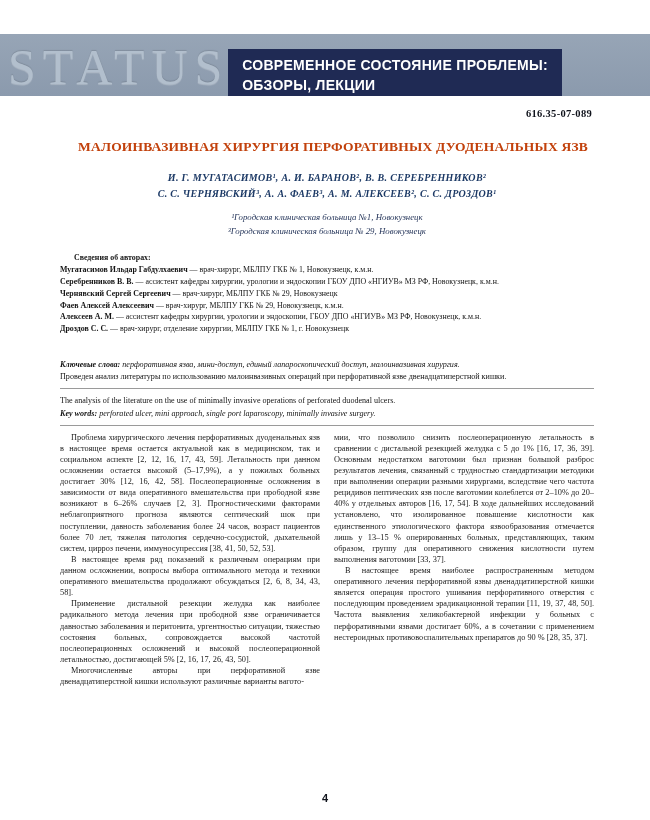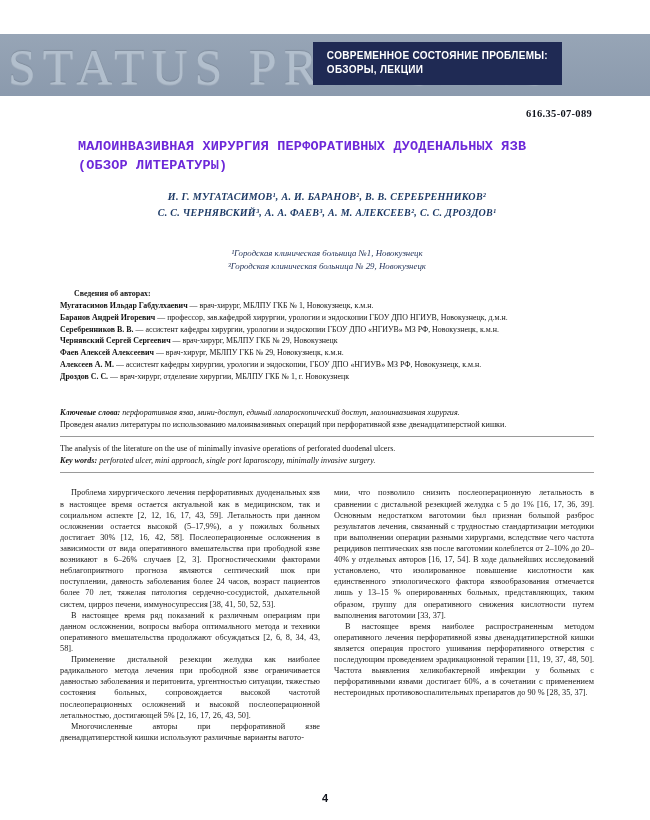--- a/index.html
+++ b/index.html
@@ -20,53 +20,53 @@
   .banner-big{
     position:absolute;left:8px;top:4px;
     font-family:"Liberation Serif", serif;
     font-size:50px;font-weight:400;
     letter-spacing:7px;
     color:#b2bfcd;
     text-shadow:0 1px 1px rgba(255,255,255,0.25), 0 -1px 1px rgba(0,0,0,0.12);
     white-space:nowrap;
   }
   .banner-box{
-    position:absolute;right:88px;top:8px;
+    position:absolute;right:88px;top:15px;
     background:#1f2a54;
     padding:7px 14px 8px 14px;
     font-family:"Liberation Sans", sans-serif;
-    font-size:10px;font-weight:bold;
+    font-size:14px;font-weight:bold;
     color:#ffffff;line-height:1.4;
     letter-spacing:0.3px;
   }
   
   .udc{
     position:absolute;top:108px;right:58px;
     font-family:"Liberation Serif", serif;
     font-weight:bold;font-size:10.5px;color:#10131c;
     letter-spacing:0.3px;
   }
   
   .content{
     position:absolute;top:138px;left:60px;right:56px;
   }
   .title{
-    font-family:Liberation Mono, monospace;
-    color:#6d28d9;font-weight:bold;
+    font-family:Liberation Serif, serif;
+    color:#c2410c;font-weight:bold;
     font-size:13.5px;line-height:1.4;
     padding-left:18px;
     margin-bottom:13px;
     letter-spacing:0.2px;
   }
   .authors{
     text-align:center;
     font-style:italic;font-weight:bold;
     font-size:10px;line-height:1.65;
     color:#1d3a66;letter-spacing:0.3px;
-    margin-bottom:25px;
+    margin-bottom:8px;
   }
   .affiliations{
     text-align:center;
     font-style:italic;
     font-size:8.8px;line-height:1.55;
     color:#25355a;
     margin-bottom:14px;
   }
   .about{
     font-size:7.9px;line-height:1.5;color:#141414;
@@ -82,21 +82,21 @@
   }
   .abstract .kw-label{font-style:italic;font-weight:bold;}
   .abstract .kw{font-style:italic;}
   .rule{
     border-top:1px solid #9a9a9a;
     margin:5px 0;height:0;
   }
   
   .body-cols{
     display:flex;gap:14px;
-    margin-top:14px;
+    margin-top:6px;
   }
   .col{
     flex:1 1 0;
     text-align:justify;
     font-size:8.3px;line-height:1.34;
     color:#1a1a1a;
   }
   .col p{margin:0;text-indent:11px;}
   .col p.cont{text-indent:0;}
   
@@ -119,37 +119,35 @@
       <div>ОБЗОРЫ, ЛЕКЦИИ</div>
     </div>
   </div>
 
   <div class="udc">616.35-07-089</div>
 
   <div class="content">
 
     <div class="title">
       <div>МАЛОИНВАЗИВНАЯ ХИРУРГИЯ ПЕРФОРАТИВНЫХ ДУОДЕНАЛЬНЫХ ЯЗВ</div>
-      <div>(ОБЗОР ЛИТЕРАТУРЫ)</div>
     </div>
 
     <div class="authors">
       <div>И. Г. МУГАТАСИМОВ¹, А. И. БАРАНОВ², В. В. СЕРЕБРЕННИКОВ²</div>
       <div>С. С. ЧЕРНЯВСКИЙ³, А. А. ФАЕВ³, А. М. АЛЕКСЕЕВ², С. С. ДРОЗДОВ¹</div>
     </div>
 
     <div class="affiliations">
       <div>¹Городская клиническая больница №1, Новокузнецк</div>
       <div>³Городская клиническая больница № 29, Новокузнецк</div>
     </div>
 
     <div class="about">
       <div class="heading">Сведения об авторах:</div>
       <div class="row"><span class="nm">Мугатасимов Ильдар Габдулхаевич</span> <span>— врач-хирург, МБЛПУ ГКБ № 1, Новокузнецк, к.м.н.</span></div>
-      <div class="row"><span class="nm">Баранов Андрей Игоревич</span> <span>— профессор, зав.кафедрой хирургии, урологии и эндоскопии ГБОУ ДПО НГИУВ, Новокузнецк, д.м.н.</span></div>
       <div class="row"><span class="nm">Серебренников В. В.</span> <span>— ассистент кафедры хирургии, урологии и эндоскопии ГБОУ ДПО «НГИУВ» МЗ РФ, Новокузнецк, к.м.н.</span></div>
       <div class="row"><span class="nm">Чернявский Сергей Сергеевич</span> <span>— врач-хирург, МБЛПУ ГКБ № 29, Новокузнецк</span></div>
       <div class="row"><span class="nm">Фаев Алексей Алексеевич</span> <span>— врач-хирург, МБЛПУ ГКБ № 29, Новокузнецк, к.м.н.</span></div>
       <div class="row"><span class="nm">Алексеев А. М.</span> <span>— ассистент кафедры хирургии, урологии и эндоскопии, ГБОУ ДПО «НГИУВ» МЗ РФ, Новокузнецк, к.м.н.</span></div>
       <div class="row"><span class="nm">Дроздов С. С.</span> <span>— врач-хирург, отделение хирургии, МБЛПУ ГКБ № 1, г. Новокузнецк</span></div>
     </div>
 
     <div class="abstract">
       <div><span class="kw-label">Ключевые слова:</span> <span class="kw">перфоративная язва, мини-доступ, единый лапароскопический доступ, малоинвазивная хирургия.</span></div>
       <div>Проведен анализ литературы по использованию малоинвазивных операций при перфоративной язве двенадцатиперстной кишки.</div>

